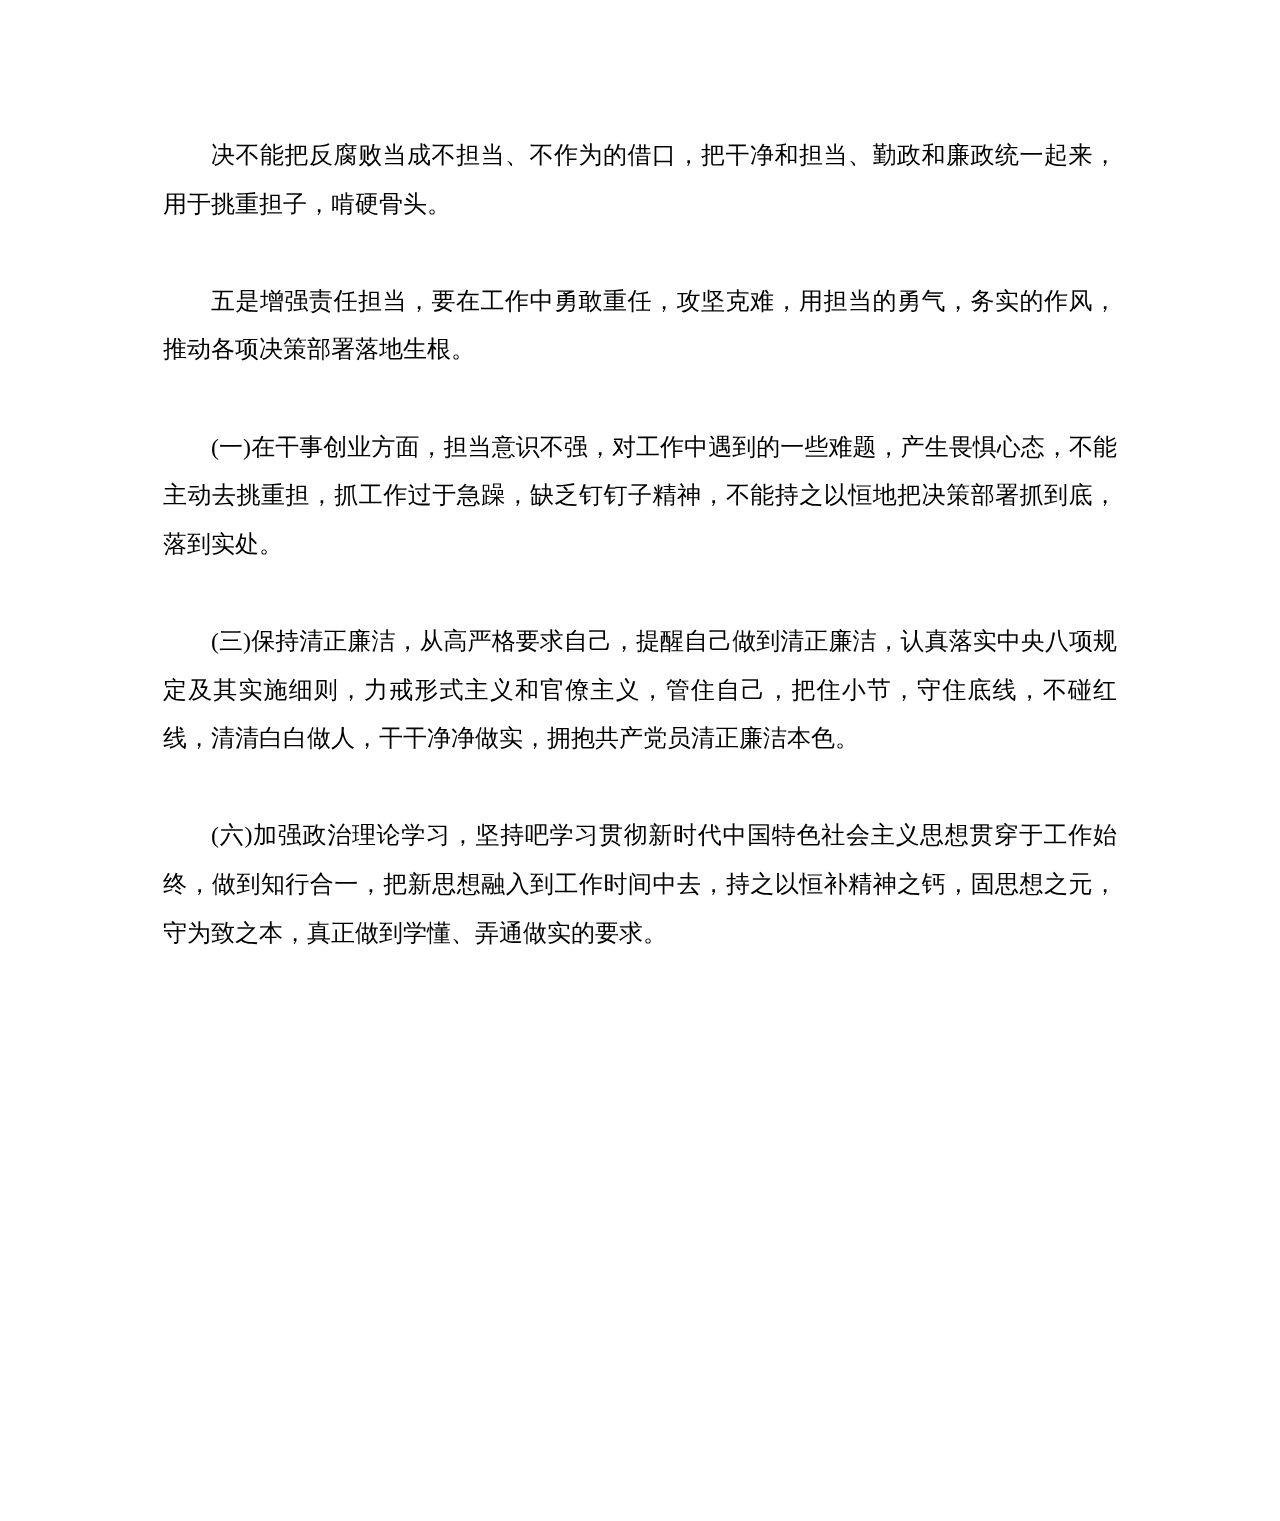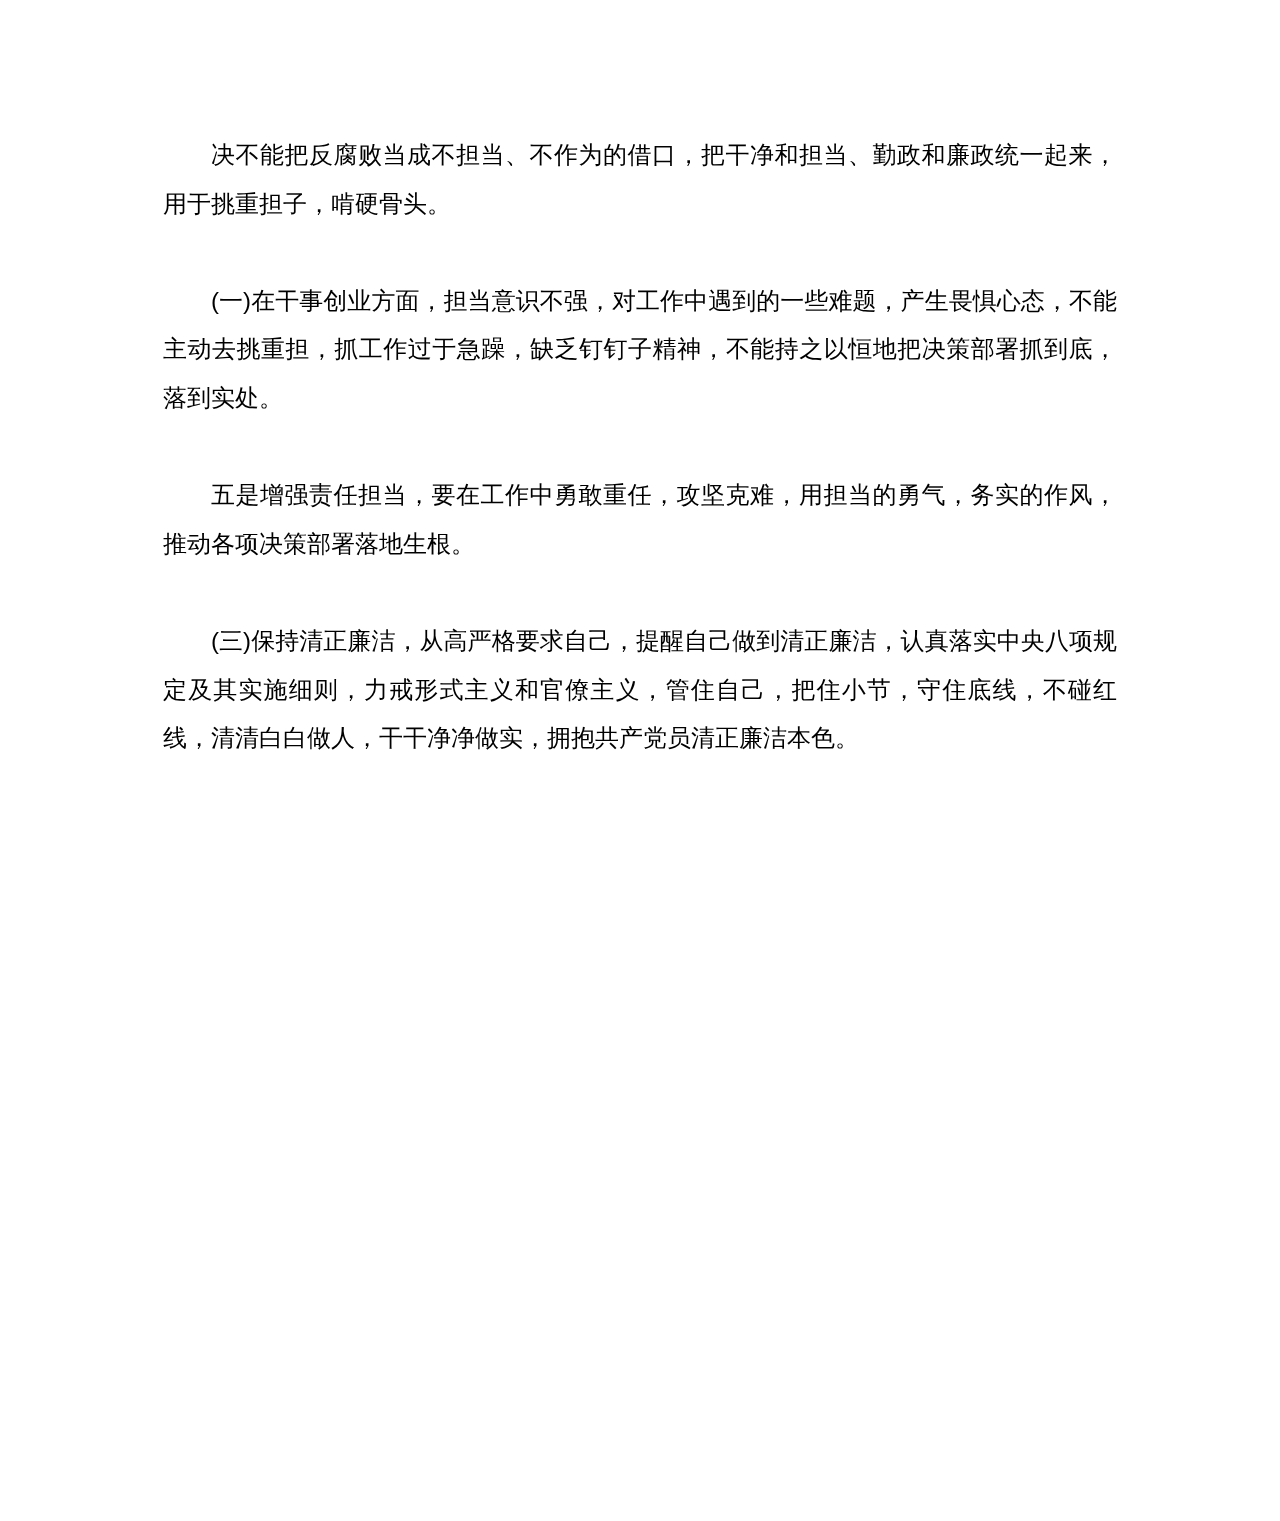--- a/index.html
+++ b/index.html
@@ -7,21 +7,21 @@
     padding: 0;
     background: #ffffff;
   }
   .page {
     position: relative;
     width: 1280px;
     height: 1521px;
     margin: 0 auto;
     background: #ffffff;
     overflow: hidden;
-    font-family: Liberation Sans, sans-serif;
+    font-family: Liberation Serif, serif;
   }
   .doc-body {
     box-sizing: border-box;
     padding: 131px 163px 0 163px;
   }
   .doc-body p {
     margin: 0;
     font-size: 24px;
     line-height: 48.6px;
     color: #000000;
@@ -33,17 +33,18 @@
   .doc-body p + p {
     margin-top: 48.6px; 
   }
 </style>
 </head>
 <body>
 
 <div class="page">
   <div class="doc-body">
     <p>决不能把反腐败当成不担当、不作为的借口，把干净和担当、勤政和廉政统一起来，用于挑重担子，啃硬骨头。</p>
+    <p>五是增强责任担当，要在工作中勇敢重任，攻坚克难，用担当的勇气，务实的作风，推动各项决策部署落地生根。</p>
     <p>(一)在干事创业方面，担当意识不强，对工作中遇到的一些难题，产生畏惧心态，不能主动去挑重担，抓工作过于急躁，缺乏钉钉子精神，不能持之以恒地把决策部署抓到底，落到实处。</p>
-    <p>五是增强责任担当，要在工作中勇敢重任，攻坚克难，用担当的勇气，务实的作风，推动各项决策部署落地生根。</p>
     <p>(三)保持清正廉洁，从高严格要求自己，提醒自己做到清正廉洁，认真落实中央八项规定及其实施细则，力戒形式主义和官僚主义，管住自己，把住小节，守住底线，不碰红线，清清白白做人，干干净净做实，拥抱共产党员清正廉洁本色。</p>
+    <p>(六)加强政治理论学习，坚持吧学习贯彻新时代中国特色社会主义思想贯穿于工作始终，做到知行合一，把新思想融入到工作时间中去，持之以恒补精神之钙，固思想之元，守为致之本，真正做到学懂、弄通做实的要求。</p>
   </div>
 </div>
 
 </body></html>

